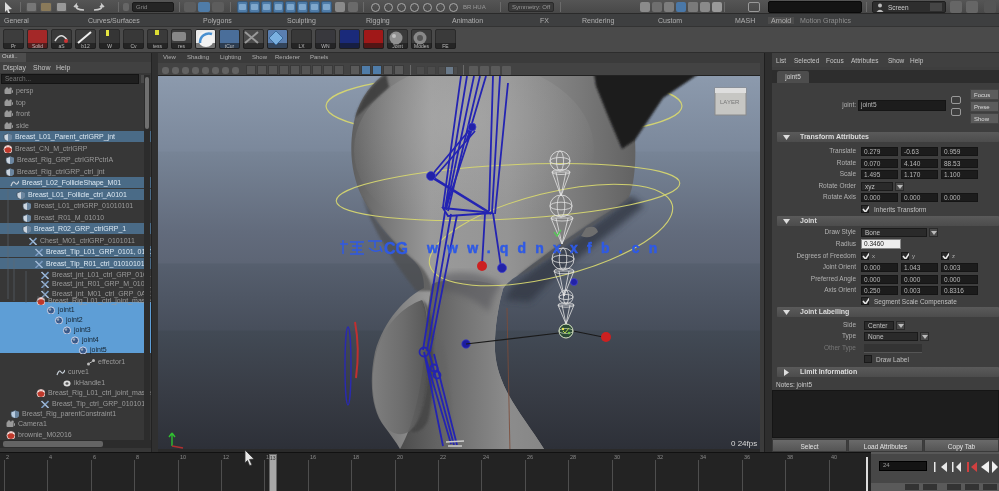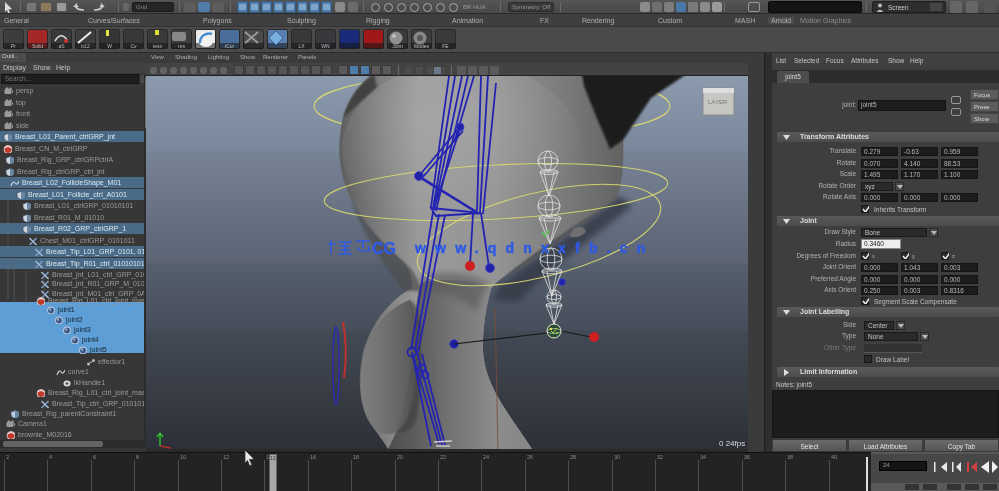--- a/index.html
+++ b/index.html
@@ -540,21 +540,21 @@
       </div>
 
  <div class="abs" style="left:144px;top:22px;width:6px;height:368px;background:#2c2c2c"></div>
  <div class="abs" style="left:145px;top:24px;width:4px;height:52px;background:#6f6f6f;border-radius:2px"></div>
  <div class="abs" style="left:0;top:387px;width:151px;height:8px;background:#2c2c2c"></div>
  <div class="abs" style="left:3px;top:388px;width:100px;height:6px;background:#646464;border-radius:2px"></div>
 </div>
 
 <div class="abs" style="left:151px;top:53px;width:11px;height:399px;background:#303030;border-left:1px solid #222;border-right:1px solid #222"></div>
 
-<div class="abs" id="vp" style="left:146px;top:53px;width:526px;height:399px;background:#2f2f2f">
+<div class="abs" id="vp" style="left:158px;top:53px;width:526px;height:399px;background:#2f2f2f">
  <div class="abs" style="left:0;top:0;width:602px;height:10px;background:#3b3b3b;color:#aeaeae;font-size:6px">
   <span style="position:absolute;left:5px;top:1px">View</span>
   <span style="position:absolute;left:29px;top:1px">Shading</span>
   <span style="position:absolute;left:62px;top:1px">Lighting</span>
   <span style="position:absolute;left:94px;top:1px">Show</span>
   <span style="position:absolute;left:117px;top:1px">Renderer</span>
   <span style="position:absolute;left:152px;top:1px">Panels</span>
  </div>
  <div class="abs" id="vpicons" style="left:0;top:10px;width:602px;height:13px;background:#434343;border-bottom:1px solid #222">
         <div class="abs" style="left:4px;top:4px;width:7px;height:7px;background:#6a6a6a;border-radius:3px;opacity:0.8"></div>

